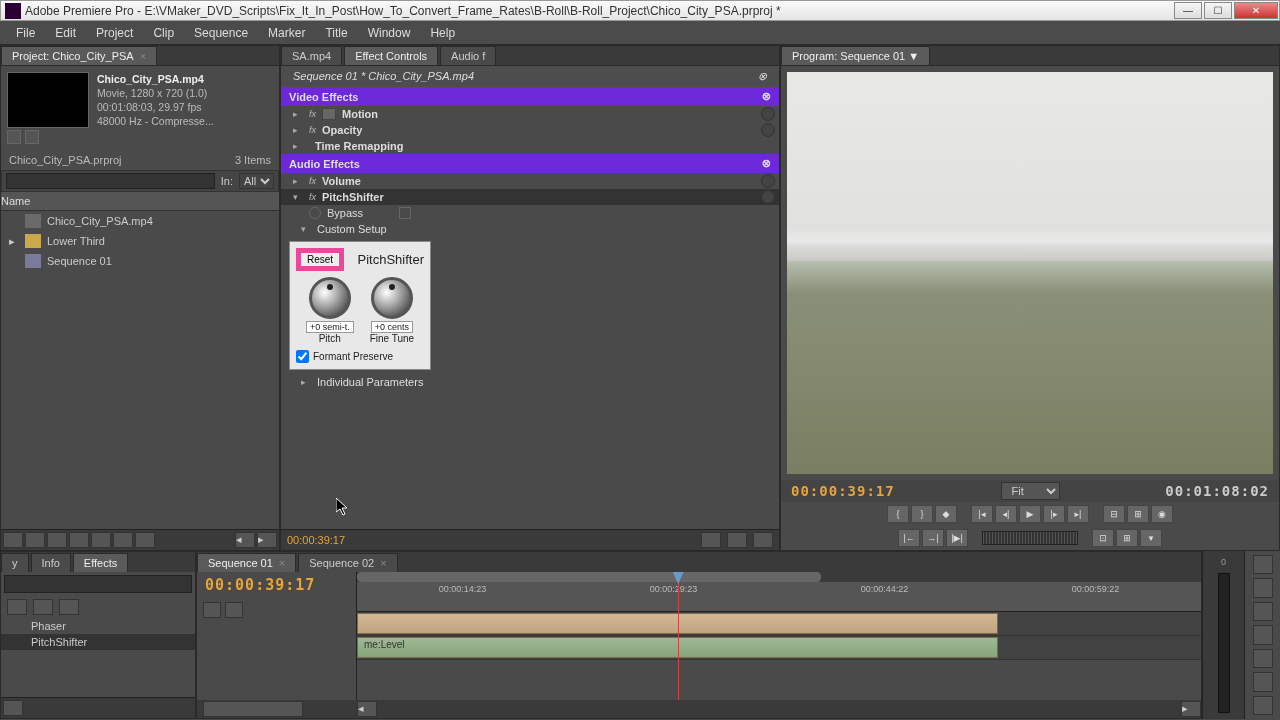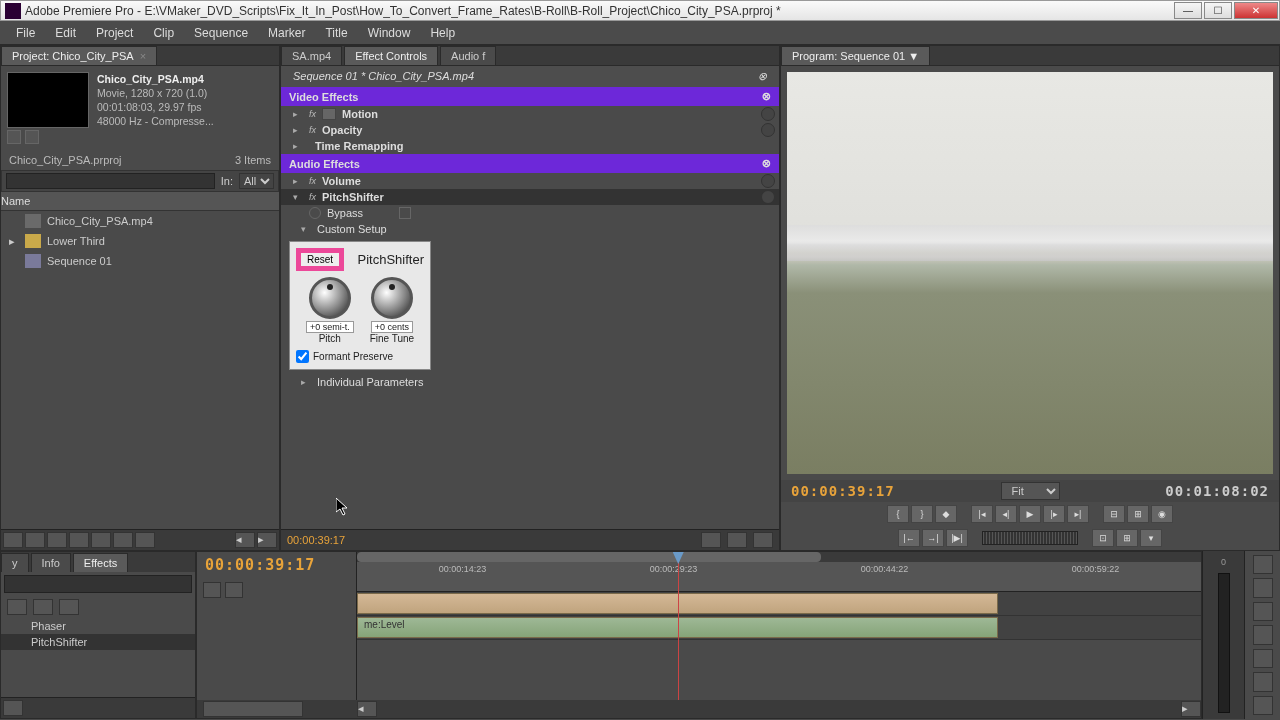--- a/index.html
+++ b/index.html
@@ -373,20 +373,28 @@
         <span class="ico clip"></span>
         <span>PitchShifter</span>
       </div>
     </div>
     <div class="panel-toolbar">
         <div class="tbtn"></div>
       </div>
   </div>
 
   <div class="panel timeline">
+    <div class="tl-tabs">
+      <div class="tab active">
+        <span>Sequence 01</span><span class="x">×</span>
+      </div>
+      <div class="tab">
+        <span>Sequence 02</span><span class="x">×</span>
+      </div>
+    </div>
     <div class="tl-body">
       <div class="tl-left">
         <div class="tc">00:00:39:17</div>
         <div class="tl-left-tools">
           <div class="row">
               <div class="b"></div>
               <div class="b"></div>
             </div>
         </div>
       </div>

